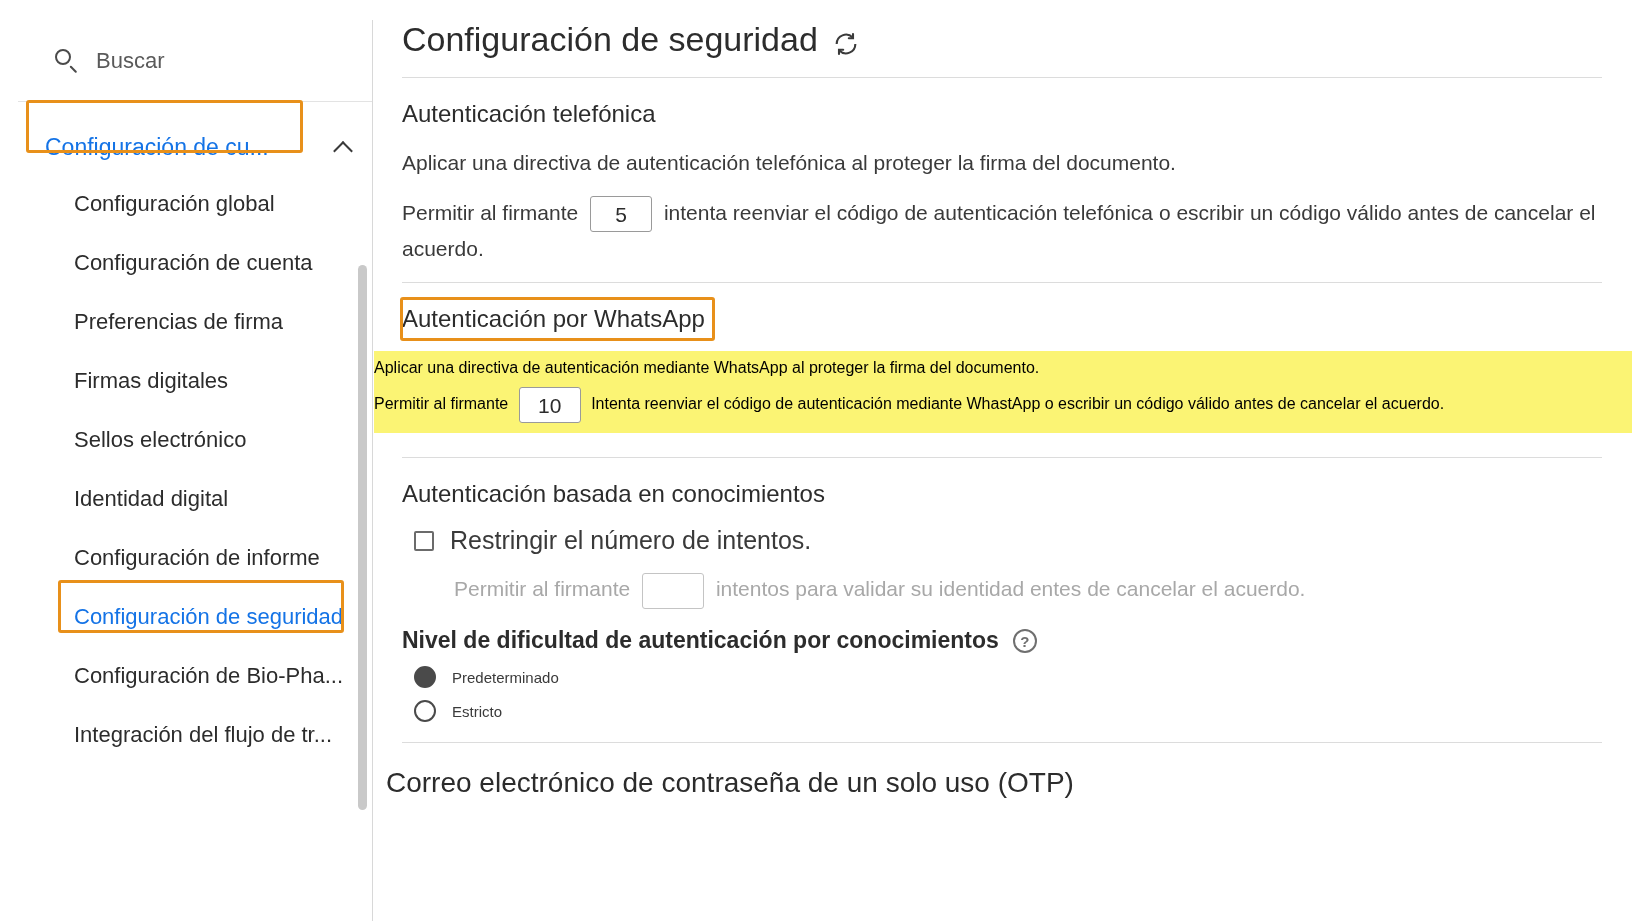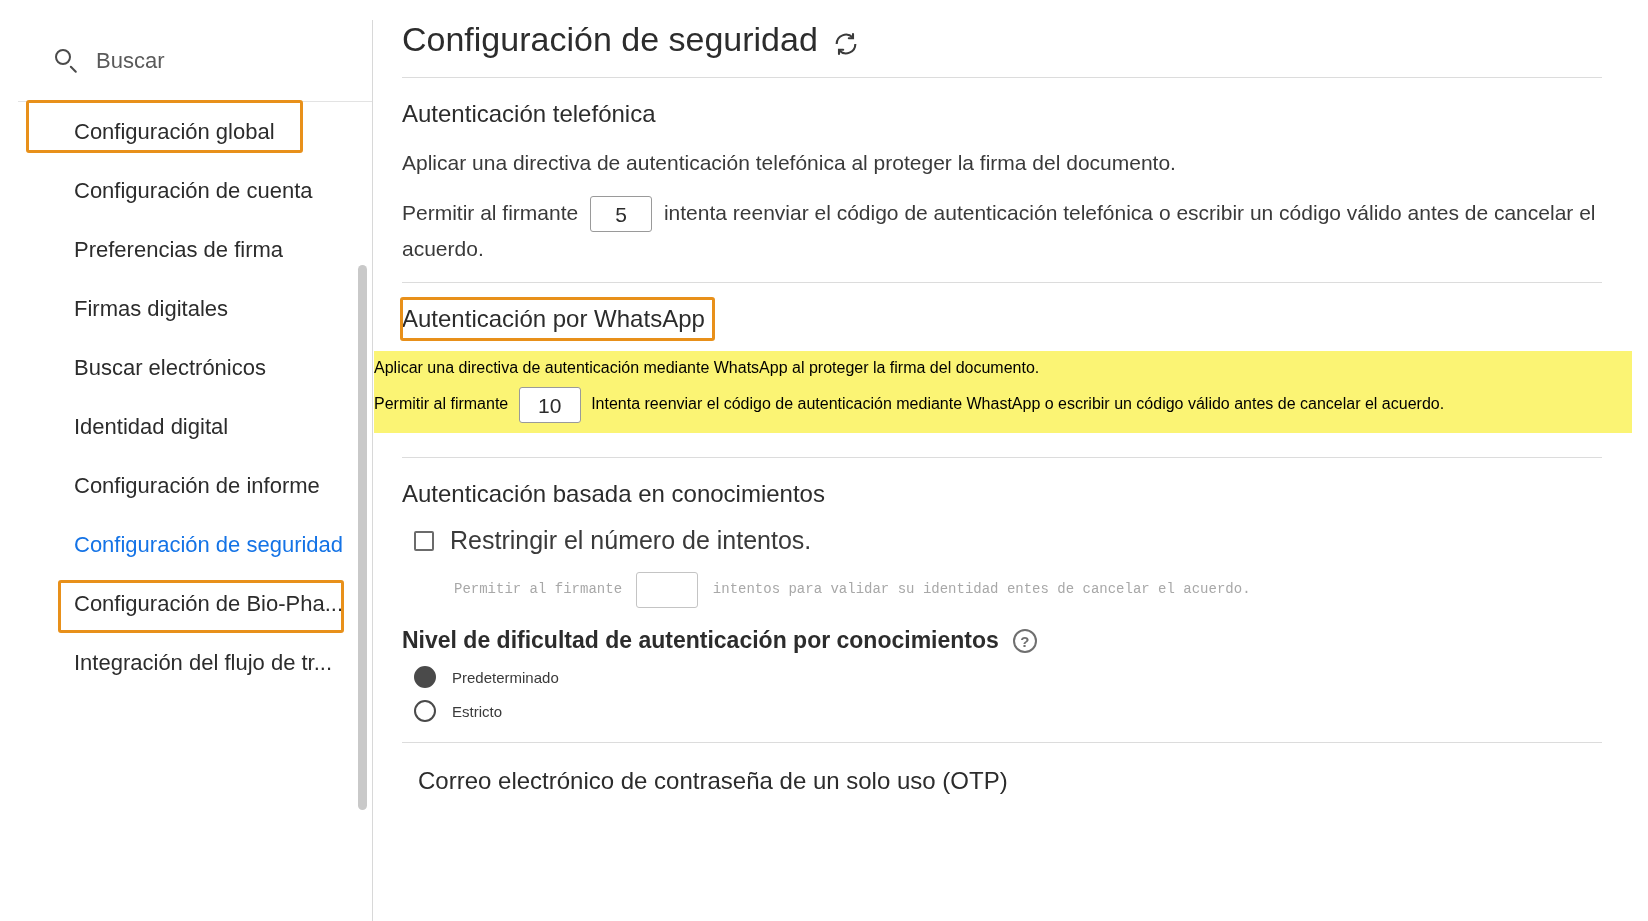--- a/index.html
+++ b/index.html
@@ -205,24 +205,23 @@
     width: 20px; height: 20px;
     border: 2px solid #6b6b6b;
     border-radius: 2px;
     margin-right: 16px;
     box-sizing: border-box;
     background: #fff;
     flex: none;
   }
   .disabled-line {
     color: #a8a8a8;
-    font-size: 14px;
+    font-size: 21px;
     margin: 0 0 18px 52px;
     line-height: 40px;
-    font-family: Liberation Mono, monospace;
   }
   .num-input.disabled {
     border-color: #c4c4c4;
     color: #a8a8a8;
     background: #fff;
   }
   .kba-label {
     display: flex;
     align-items: center;
     font-size: 23px;
@@ -261,53 +260,57 @@
   .radio.checked {
     background: #4a4a4a;
     border-color: #4a4a4a;
   }
   .bottom-divider {
     height: 1px;
     background: #dcdcdc;
     margin: 20px 30px 0 28px;
   }
   .otp-title {
-    font-size: 24px;
+    font-size: 28px;
     font-weight: 400;
     color: #2c2c2c;
-    margin: 24px 0 0 44px;
+    margin: 24px 0 0 12px;
   }
 </style>
 </head>
 <body>
 
 <div id="screen">
 
   <div class="sidebar">
 
     <div class="search-row">
       <span class="search-icon"></span>
       <span class="search-placeholder">Buscar</span>
     </div>
 
+    <div class="nav-group-header">
+      <span class="nav-group-title">Configuración de cu...</span>
+      <span class="chevron"></span>
+    </div>
 
     <div class="nav-item">
       <span>Configuración global</span>
     </div>
     <div class="nav-item">
       <span>Configuración de cuenta</span>
     </div>
     <div class="nav-item">
       <span>Preferencias de firma</span>
     </div>
     <div class="nav-item">
       <span>Firmas digitales</span>
     </div>
     <div class="nav-item">
-      <span>Buscar electrónicos</span>
+      <span>Sellos electrónico</span>
     </div>
     <div class="nav-item">
       <span>Identidad digital</span>
     </div>
     <div class="nav-item">
       <span>Configuración de informe</span>
     </div>
     <div class="nav-item selected">
       <span>Configuración de seguridad</span>
     </div>

